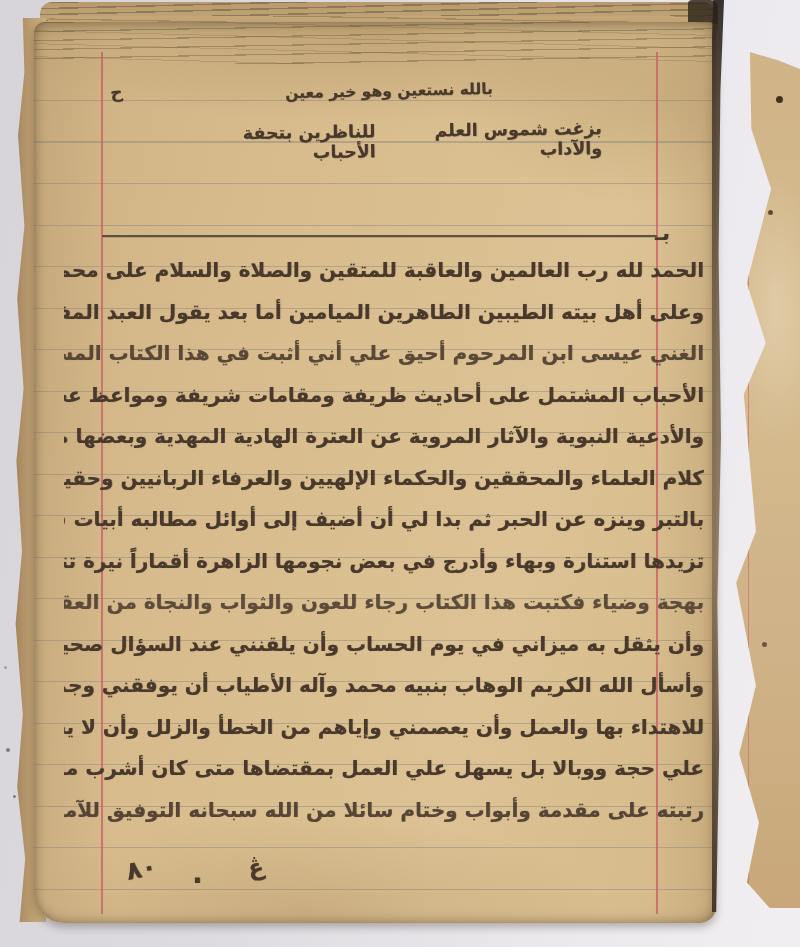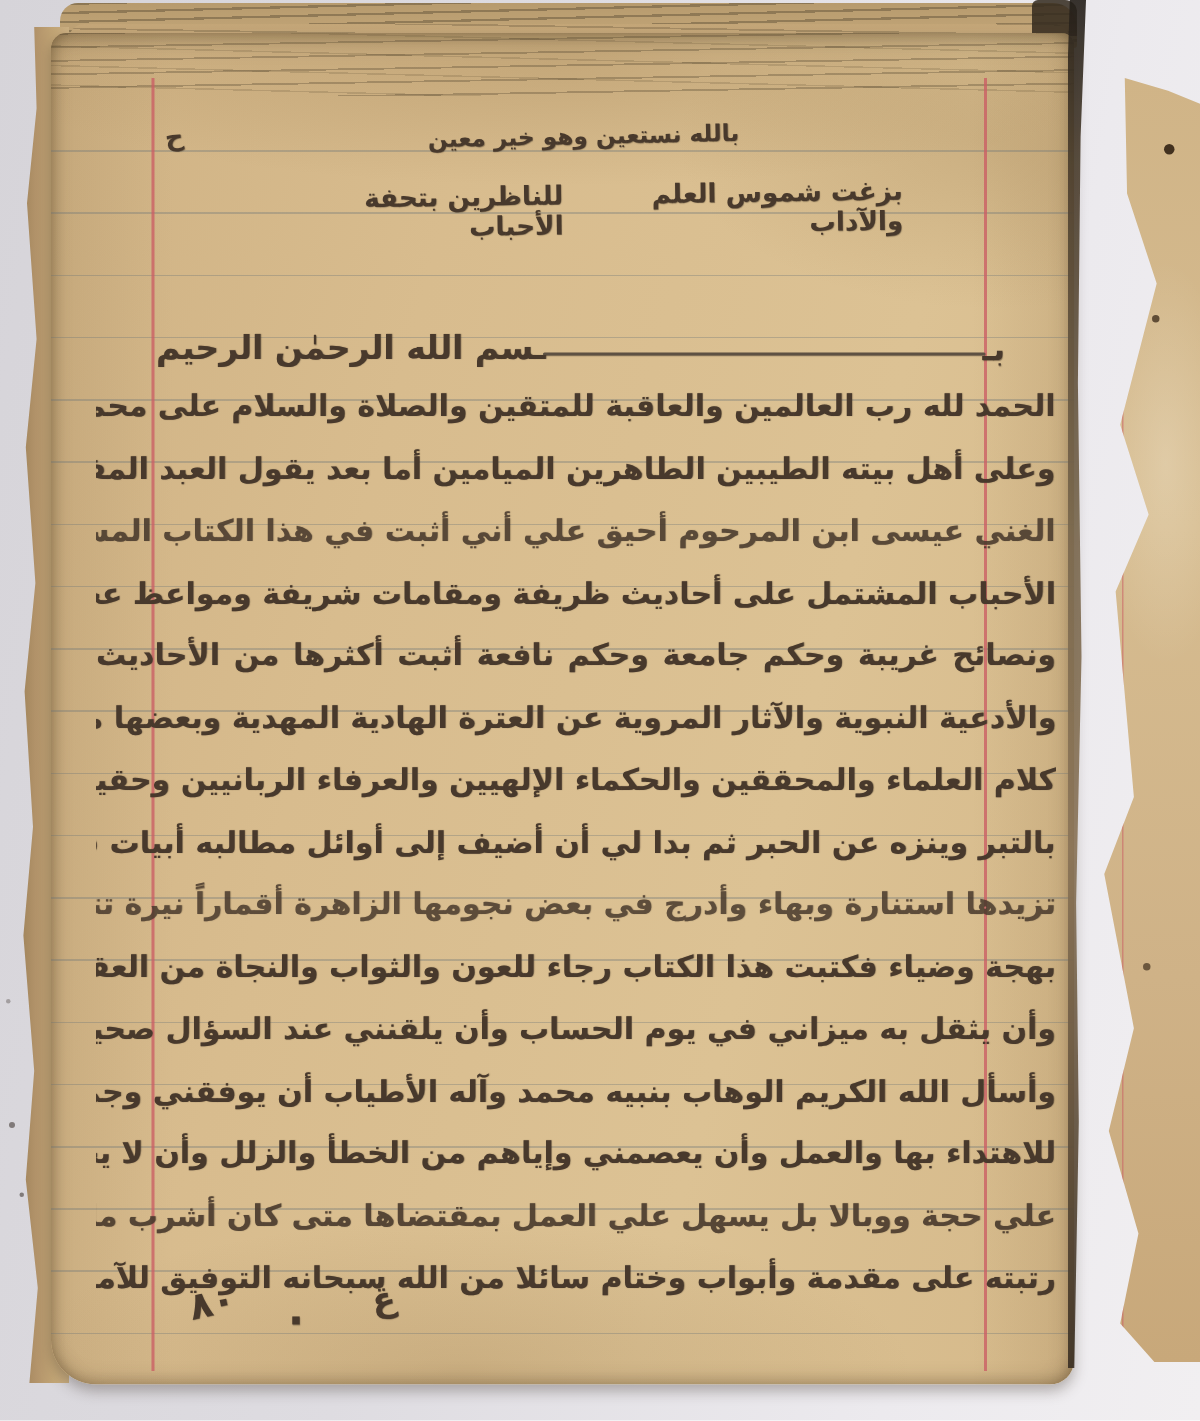--- a/index.html
+++ b/index.html
@@ -144,29 +144,27 @@
   <div class="abs ink invocation">بالله نستعين وهو خير معين</div>
 
   <div class="abs ink verse-row">
     <span>بزغت شموس العلم والآداب</span>
     <span>للناظرين بتحفة الأحباب</span>
   </div>
 
   <div class="abs ink basmala">
     <span class="ba">بـ</span>
     <span class="kashida"></span>
-    <span class="rest">ـسم الله الرحمٰن الرحيم</span>
   </div>
 
   <div class="abs body-text">
     <div class="ink body-line">الحمد لله رب العالمين والعاقبة للمتقين والصلاة والسلام على محمد خاتم النبيين</div>
     <div class="ink body-line">وعلى أهل بيته الطيبين الطاهرين الميامين أما بعد يقول العبد المفتقر إلى ربه</div>
     <div class="ink body-line">الغني عيسى ابن المرحوم أحيق علي أني أثبت في هذا الكتاب المسمى بتحفة</div>
     <div class="ink body-line">الأحباب المشتمل على أحاديث ظريفة ومقامات شريفة ومواعظ عجيبة</div>
-    <div class="ink body-line">ونصائح غريبة وحكم جامعة وحكم نافعة أثبت أكثرها من الأحاديث</div>
     <div class="ink body-line">والأدعية النبوية والآثار المروية عن العترة الهادية المهدية وبعضها من</div>
     <div class="ink body-line">كلام العلماء والمحققين والحكماء الإلهيين والعرفاء الربانيين وحقيق أن يكتب</div>
     <div class="ink body-line">بالتبر وينزه عن الحبر ثم بدا لي أن أضيف إلى أوائل مطالبه أبيات فوائد أخر</div>
     <div class="ink body-line">تزيدها استنارة وبهاء وأدرج في بعض نجومها الزاهرة أقماراً نيرة تتشكل بها</div>
     <div class="ink body-line">بهجة وضياء فكتبت هذا الكتاب رجاء للعون والثواب والنجاة من العقاب</div>
     <div class="ink body-line">وأن يثقل به ميزاني في يوم الحساب وأن يلقنني عند السؤال صحيح الجواب</div>
     <div class="ink body-line">وأسأل الله الكريم الوهاب بنبيه محمد وآله الأطياب أن يوفقني وجميع إخواني</div>
     <div class="ink body-line">للاهتداء بها والعمل وأن يعصمني وإياهم من الخطأ والزلل وأن لا يجعلها</div>
     <div class="ink body-line">علي حجة ووبالا بل يسهل علي العمل بمقتضاها متى كان أشرب ماء زلالا وقد</div>
     <div class="ink body-line">رتبته على مقدمة وأبواب وختام سائلا من الله سبحانه التوفيق للآمال والإتمام</div>

